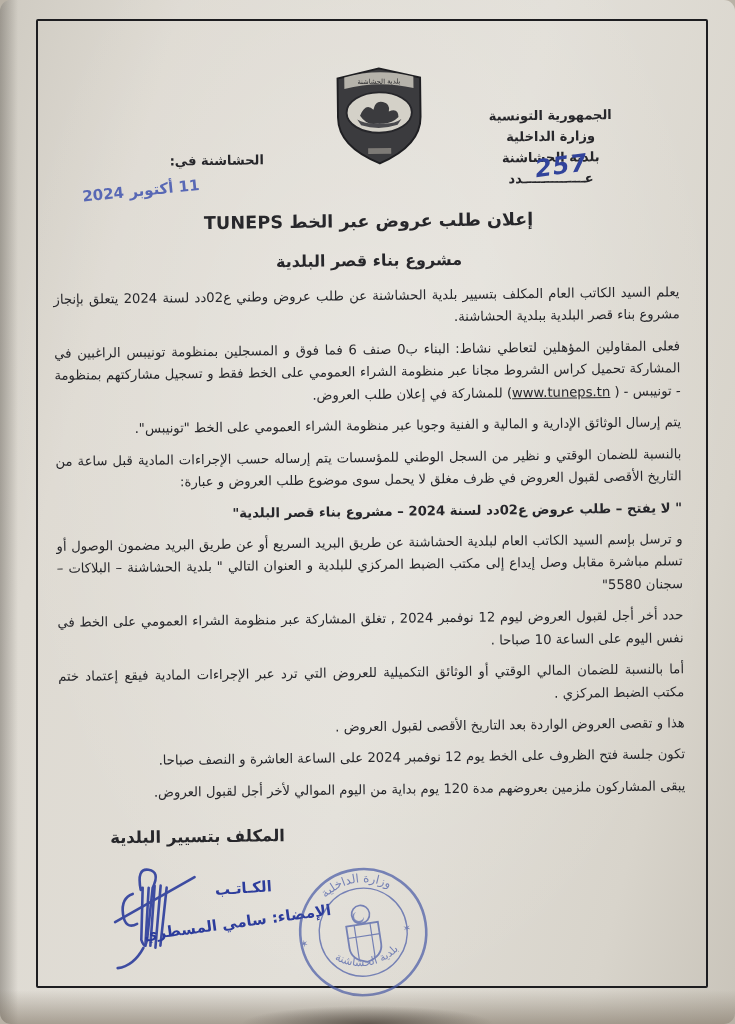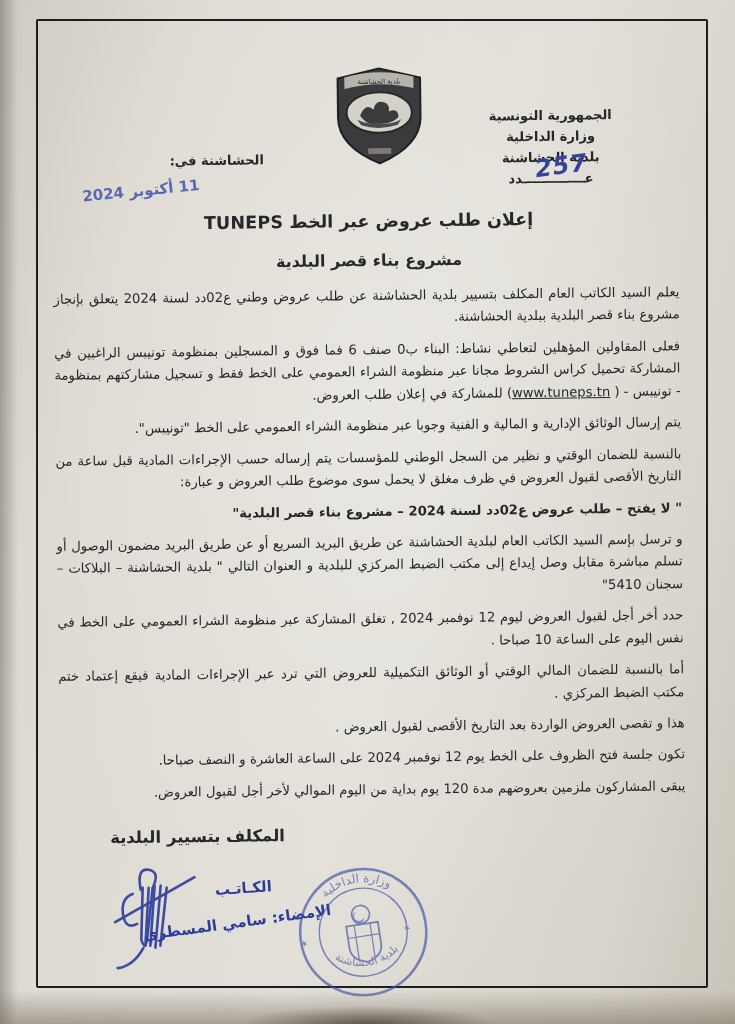--- a/index.html
+++ b/index.html
@@ -8,20 +8,21 @@
     font-family:"DejaVu Sans","Liberation Sans",sans-serif;
     background:#b9b2a6;
     overflow:hidden;
   }
   .photo{
     position:relative;width:735px;height:1024px;
     background:
       radial-gradient(ellipse at 50% 40%, rgba(255,255,255,.25), rgba(0,0,0,0) 70%),
       linear-gradient(105deg, #cfcbc2 0%, #dedad2 18%, #e2dfd8 55%, #d8d4cb 85%, #c9c4ba 100%);
     overflow:hidden;
+    border-radius:11px;
   }
   .photo-bottom{
     position:absolute;left:0;bottom:0;width:735px;height:34px;
     background:
       radial-gradient(ellipse 180px 26px at 50% 100%, rgba(40,32,25,.55), rgba(0,0,0,0) 70%),
       linear-gradient(to bottom, rgba(120,108,92,0), rgba(120,108,92,.55));
   }
   .photo-left-shade{
     position:absolute;left:0;top:0;width:18px;height:1024px;
     background:linear-gradient(to right, rgba(60,55,48,.35), rgba(0,0,0,0));
@@ -127,21 +128,21 @@
         <p><span>يعلم السيد الكاتب العام المكلف بتسيير بلدية الحشاشنة عن طلب عروض وطني ع02دد لسنة 2024 يتعلق بإنجاز مشروع بناء قصر البلدية ببلدية الحشاشنة.</span></p>
 
         <p><span>فعلى المقاولين المؤهلين لتعاطي نشاط: البناء ب0 صنف 6 فما فوق و المسجلين بمنظومة تونيبس الراغبين في المشاركة تحميل كراس الشروط مجانا عبر منظومة الشراء العمومي على الخط فقط و تسجيل مشاركتهم بمنظومة - تونيبس - ( </span><span class="u">www.tuneps.tn</span><span>) للمشاركة في إعلان طلب العروض.</span></p>
 
         <p><span>يتم إرسال الوثائق الإدارية و المالية و الفنية وجوبا عبر منظومة الشراء العمومي على الخط "تونيبس".</span></p>
 
         <p><span>بالنسبة للضمان الوقتي و نظير من السجل الوطني للمؤسسات يتم إرساله حسب الإجراءات المادية قبل ساعة من التاريخ الأقصى لقبول العروض في ظرف مغلق لا يحمل سوى موضوع طلب العروض و عبارة:</span></p>
 
         <p class="bold"><span>" لا يفتح – طلب عروض ع02دد لسنة 2024 – مشروع بناء قصر البلدية"</span></p>
 
-        <p><span>و ترسل بإسم السيد الكاتب العام لبلدية الحشاشنة عن طريق البريد السريع أو عن طريق البريد مضمون الوصول أو تسلم مباشرة مقابل وصل إيداع إلى مكتب الضبط المركزي للبلدية و العنوان التالي " بلدية الحشاشنة – البلاكات – سجنان 5410"</span></p>
+        <p><span>و ترسل بإسم السيد الكاتب العام لبلدية الحشاشنة عن طريق البريد السريع أو عن طريق البريد مضمون الوصول أو تسلم مباشرة مقابل وصل إيداع إلى مكتب الضبط المركزي للبلدية و العنوان التالي " بلدية الحشاشنة – البلاكات – سجنان 5580"</span></p>
 
         <p><span>حدد أخر أجل لقبول العروض ليوم 12 نوفمبر 2024 , تغلق المشاركة عبر منظومة الشراء العمومي على الخط في نفس اليوم على الساعة 10 صباحا .</span></p>
 
         <p><span>أما بالنسبة للضمان المالي الوقتي أو الوثائق التكميلية للعروض التي ترد عبر الإجراءات المادية فيقع إعتماد ختم مكتب الضبط المركزي .</span></p>
 
         <p><span>هذا و تقصى العروض الواردة بعد التاريخ الأقصى لقبول العروض .</span></p>
 
         <p><span>تكون جلسة فتح الظروف على الخط يوم 12 نوفمبر 2024 على الساعة العاشرة و النصف صباحا.</span></p>
 
         <p><span>يبقى المشاركون ملزمين بعروضهم مدة 120 يوم بداية من اليوم الموالي لأخر أجل لقبول العروض.</span></p>

